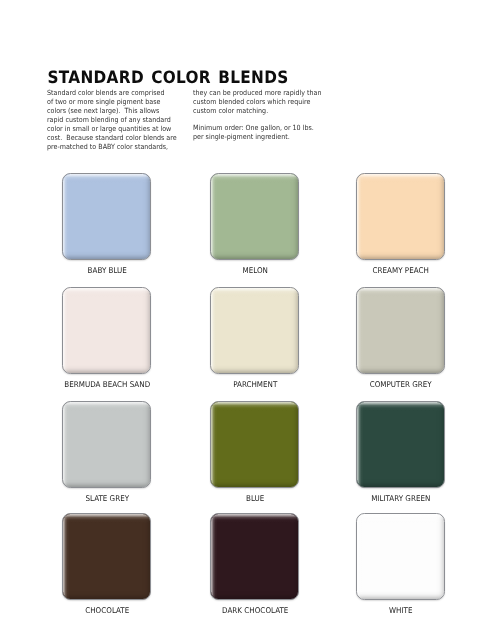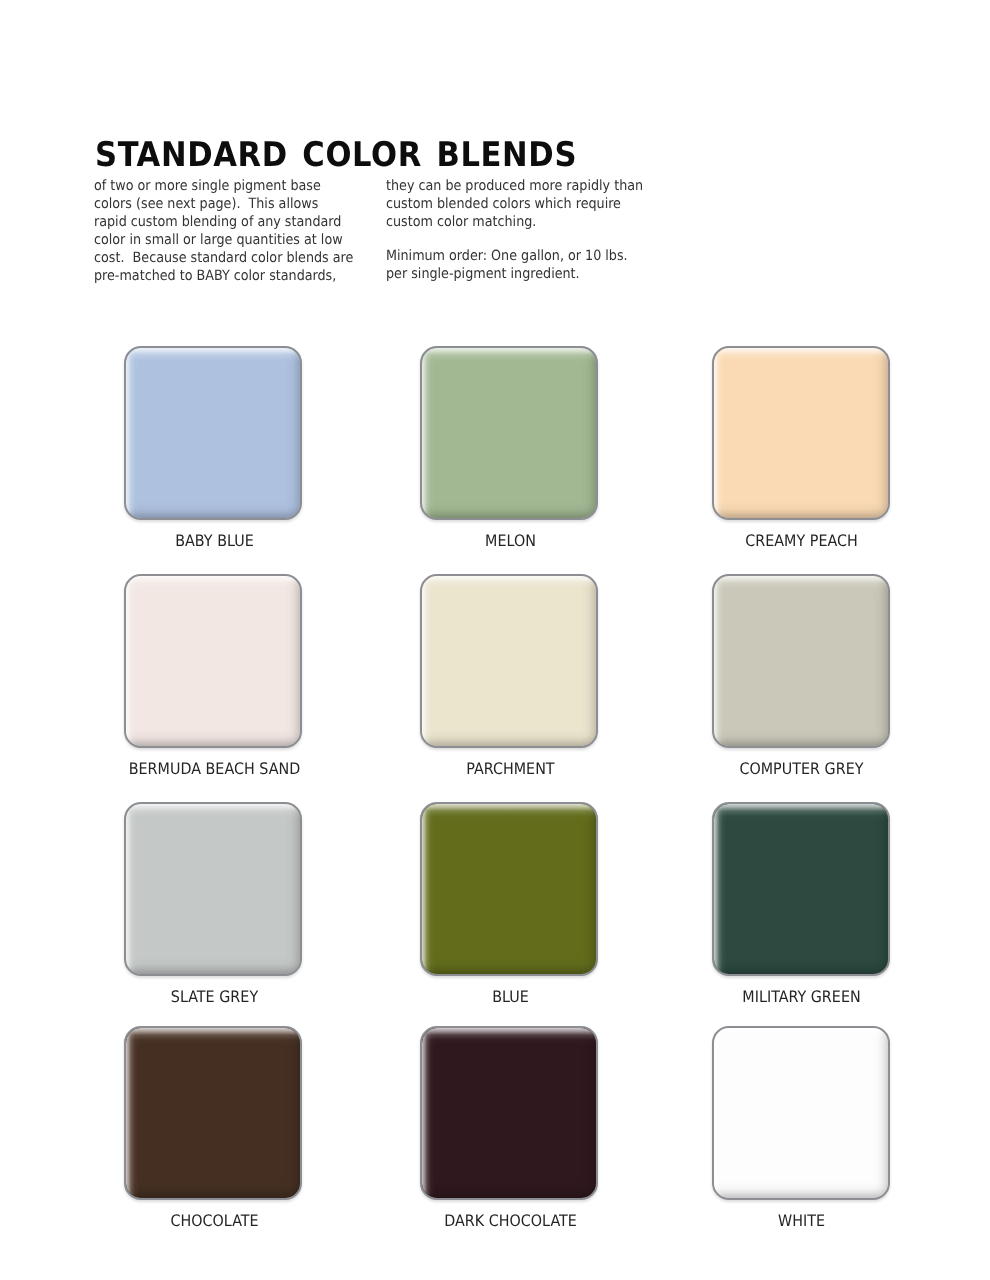--- a/index.html
+++ b/index.html
@@ -89,22 +89,23 @@
     white-space: nowrap;
   }
 </style>
 </head>
 <body style="background: rgb(255, 255, 255);">
 
 <div class="page">
   <div class="title" style="color: rgb(13, 13, 13);">STANDARD COLOR BLENDS</div>
 
   <div class="intro col-left" style="color: rgb(51, 51, 51);">
+      <div class="tline">Standard color blends are comprised</div>
       <div class="tline">of two or more single pigment base</div>
-      <div class="tline">colors (see next page).  This allows</div>
+      <div class="tline">colors (see next large).  This allows</div>
       <div class="tline">rapid custom blending of any standard</div>
       <div class="tline">color in small or large quantities at low</div>
       <div class="tline">cost.  Because standard color blends are</div>
       <div class="tline">pre-matched to BABY color standards,</div>
     </div>
 
   <div class="intro col-right" style="color: rgb(51, 51, 51);">
       <div class="tline">they can be produced more rapidly than</div>
       <div class="tline">custom blended colors which require</div>
       <div class="tline">custom color matching.</div>

